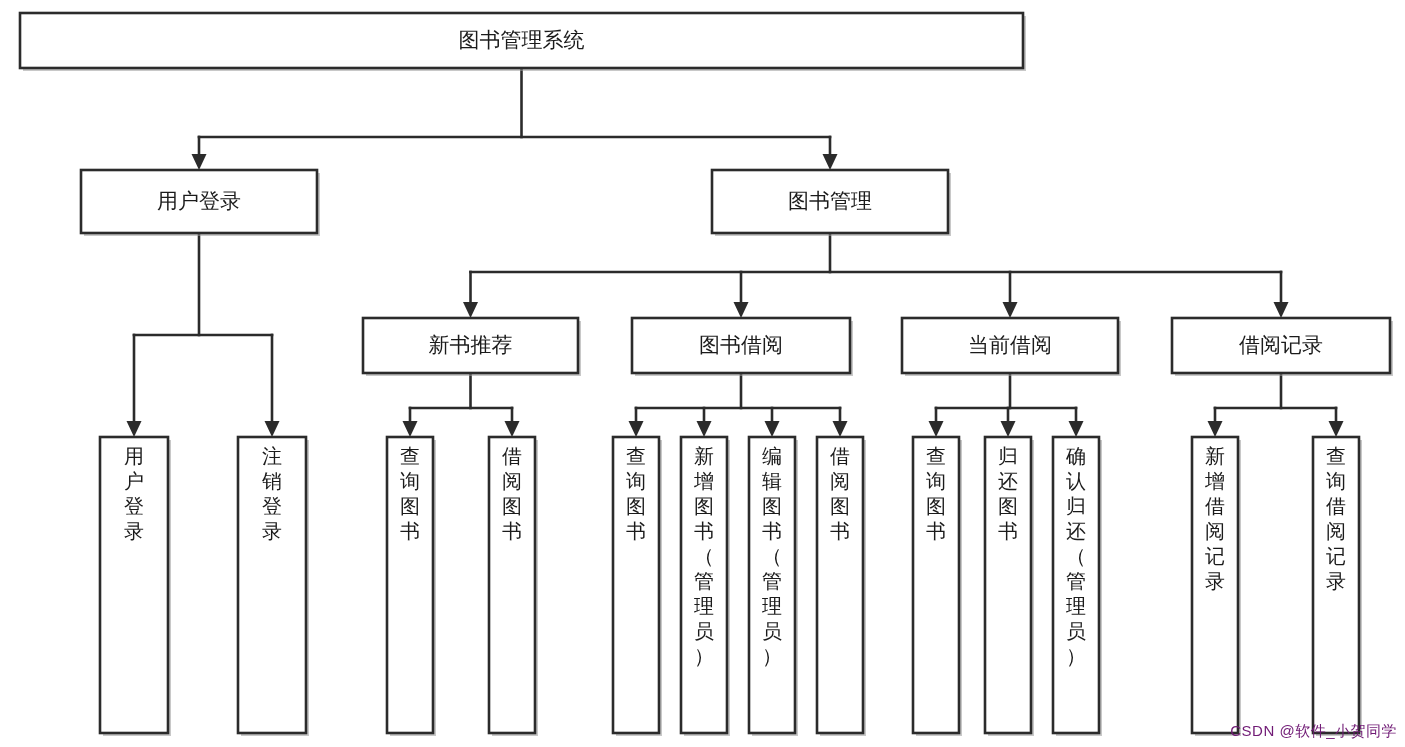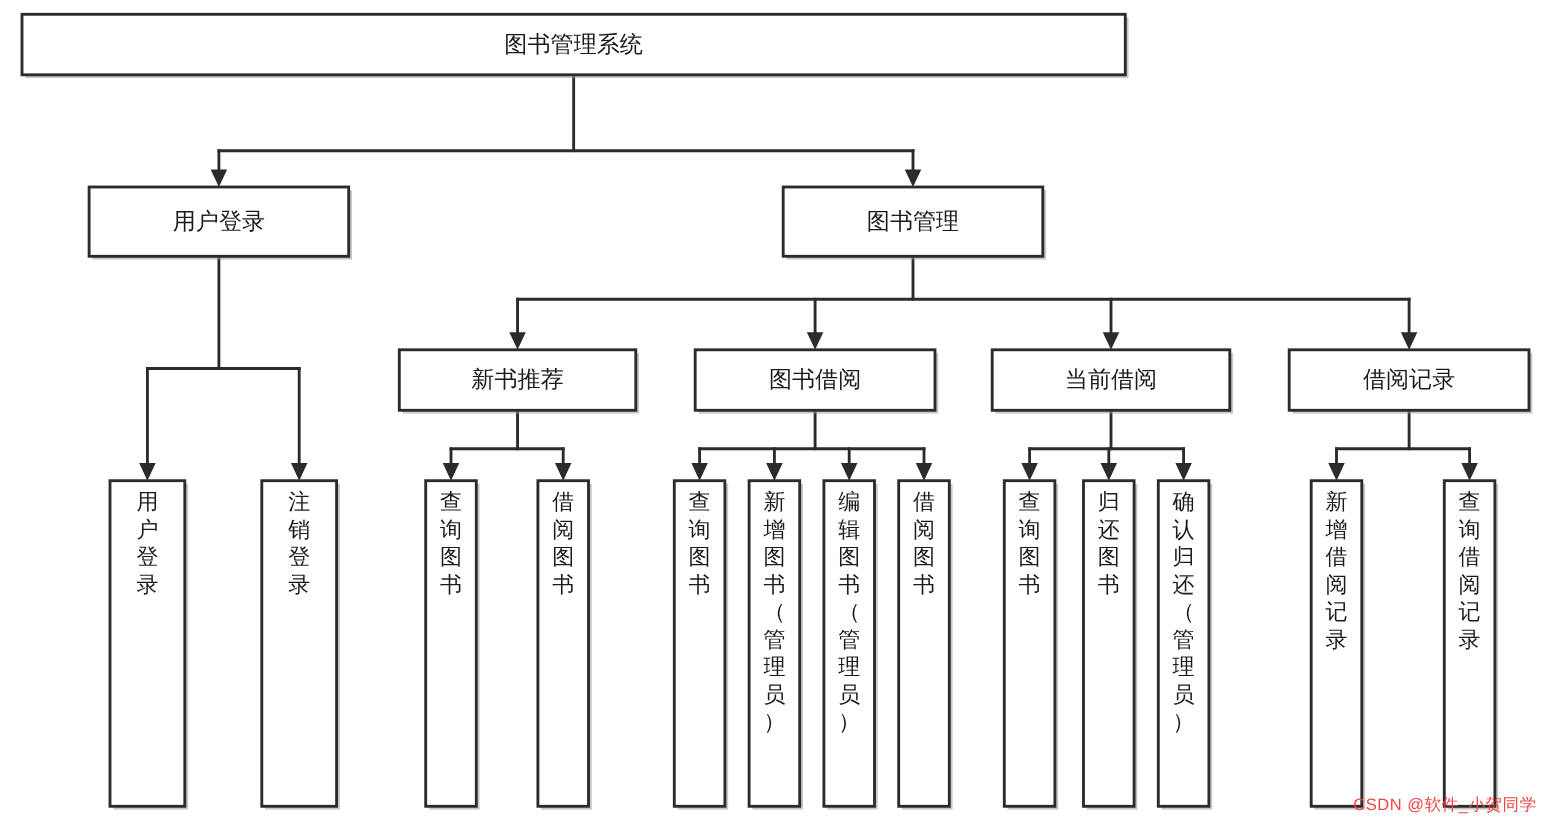--- a/index.html
+++ b/index.html
@@ -56,21 +56,21 @@
     font-family: "Liberation Sans", "DejaVu Sans", sans-serif;
     font-size: 20px;
     text-anchor: middle;
   }
   .watermark {
     position: absolute;
     right: 8px;
     bottom: 6px;
     font-family: "Liberation Sans", "DejaVu Sans", sans-serif;
     font-size: 15px;
-    color: #ef4444;
+    color: #701a75;
     white-space: nowrap;
     letter-spacing: 0.5px;
   }
 </style>
 </head>
 <body>
 
 <div id="diagram-root">
   <svg class="flow" id="flow-svg" viewBox="0 0 1405 747" xmlns="http://www.w3.org/2000/svg">
       <line x1="521.5" y1="68" x2="521.5" y2="137" class="edge-line"></line>

